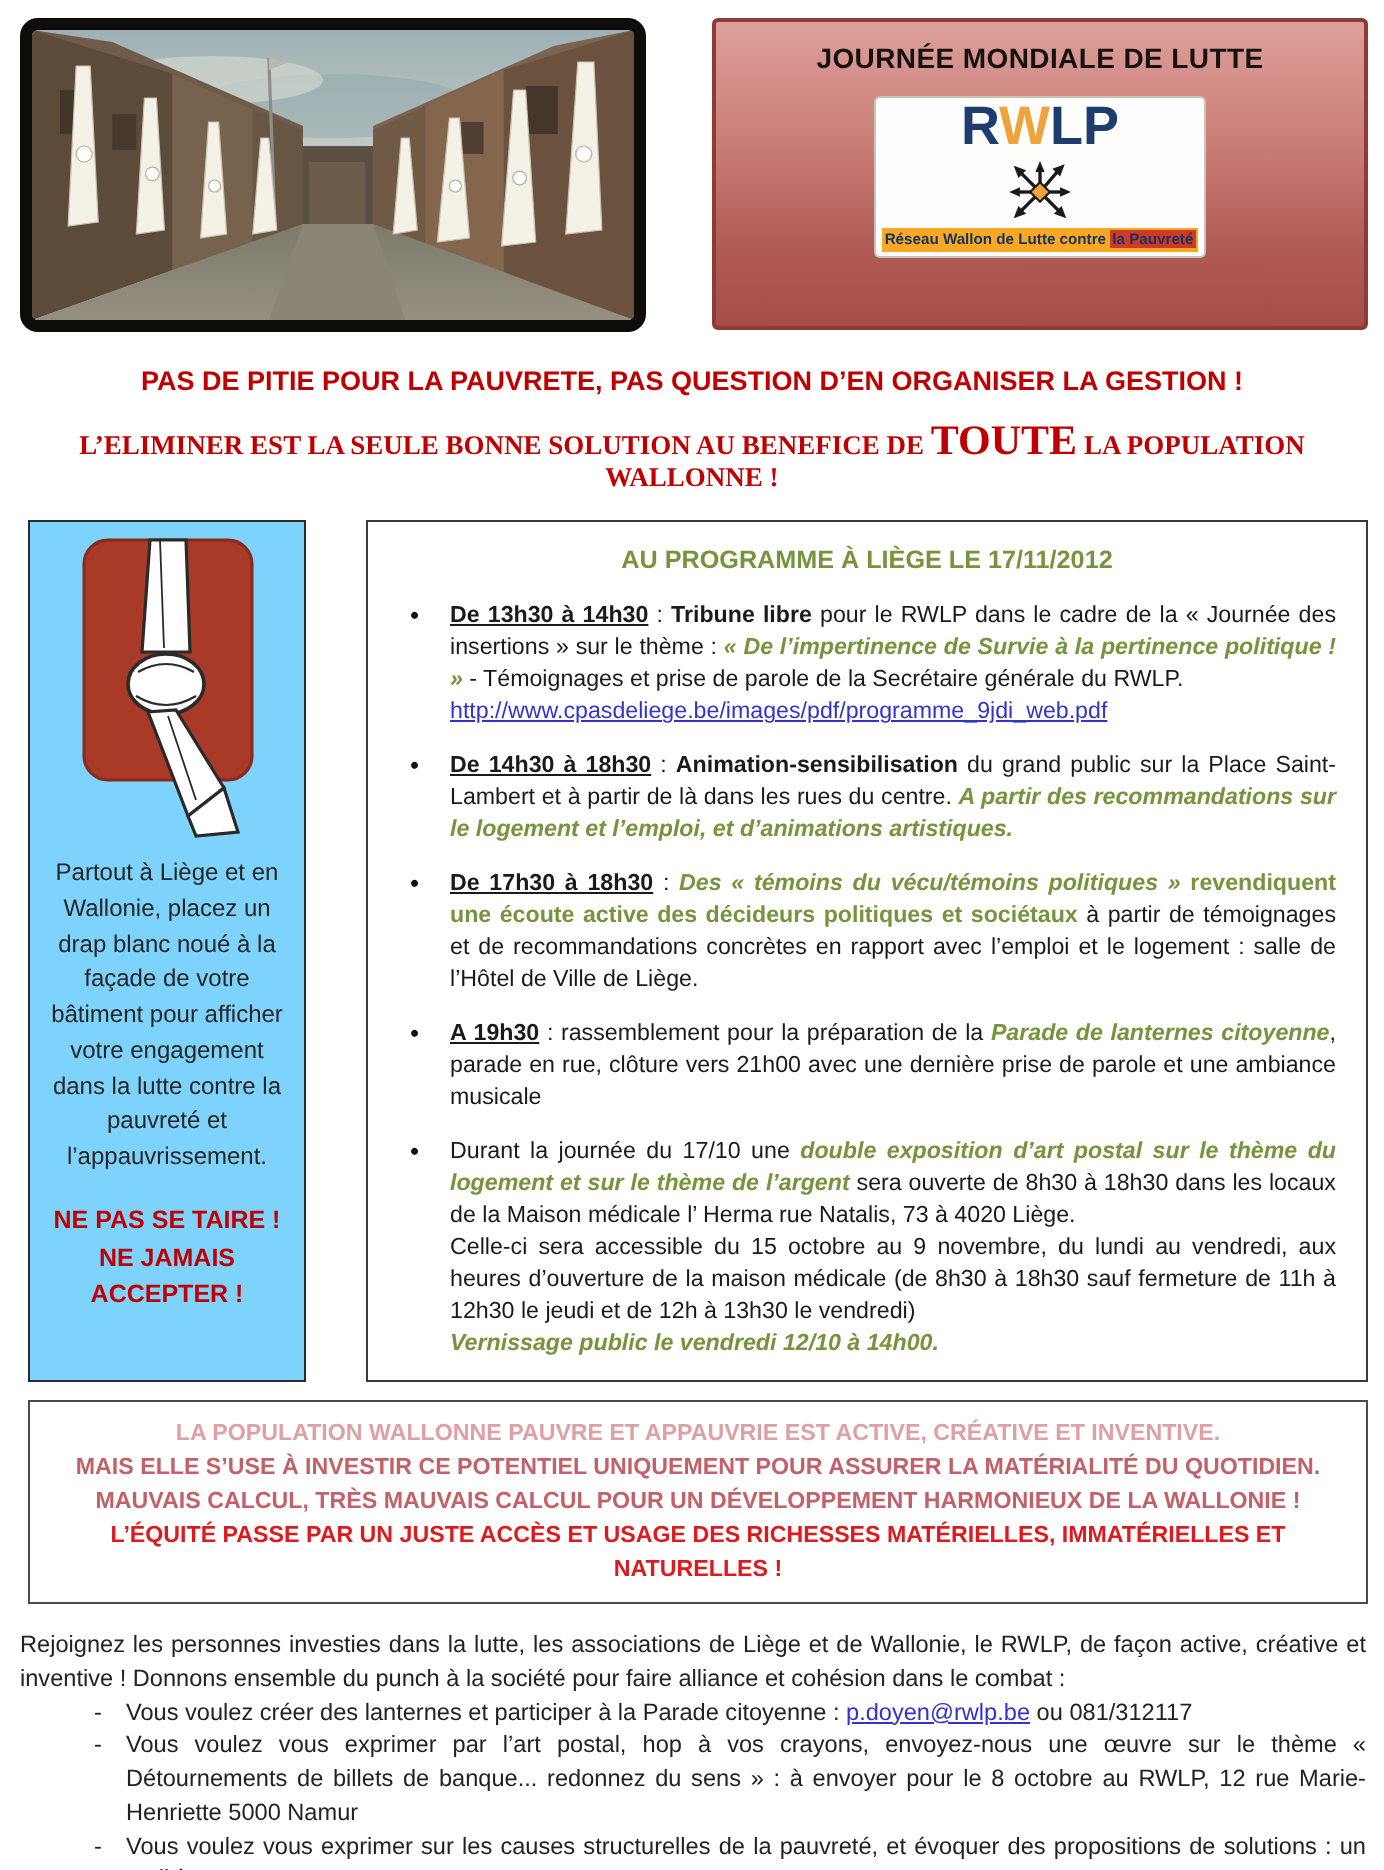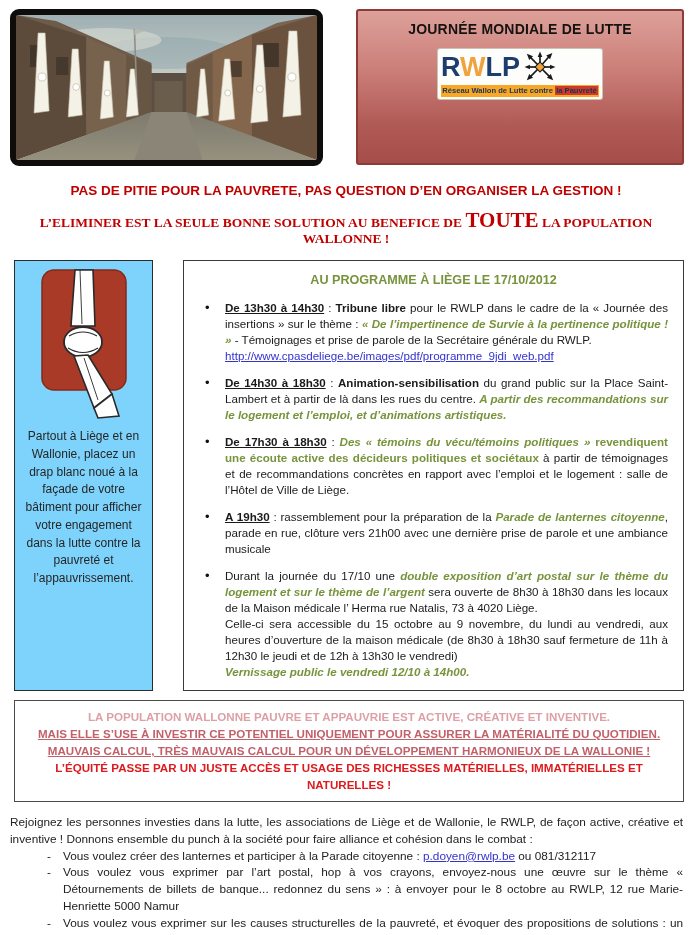--- a/index.html
+++ b/index.html
@@ -16,21 +16,21 @@
   .photo-frame svg{display:block;width:100%;height:100%;}
   .header-box{
     width:328px;height:156px;box-sizing:border-box;flex:none;
     border:2px solid #8e3a37;border-radius:3px;
     background:linear-gradient(180deg,#dda09a 0%,#cc7f79 38%,#b05a55 75%,#a44d49 100%);
     text-align:center;padding-top:9px;
   }
   .header-title{font-weight:bold;font-size:14px;line-height:1.3;color:#151210;letter-spacing:.2px;}
   .header-date{font-weight:bold;font-size:14px;color:#151210;margin-top:13px;letter-spacing:.2px;}
   .logo{width:158px;margin:11px auto 0;background:#fdfdfb;border-radius:2px;padding:1px 3px 2px;box-shadow:0 0 0 1px #c9c4b8;}
-  .logo-top{display:flex;align-items:center;justify-content:flex-start;gap:2px;}
+  .logo-top{display:flex;align-items:center;justify-content:flex-start;gap:2px;flex-direction:column;}
   .logo-letters{font-weight:900;font-size:27px;line-height:1;color:#1d3d6e;letter-spacing:0;}
   .logo-letters .lw{color:#f0a33c;}
   .logo-star{flex:none;}
   .logo-strip{background:#f9a825;margin-top:1px;white-space:nowrap;font-size:7.6px;font-weight:bold;color:#17335f;padding:1px 1px 1.5px;}
   .logo-strip .pv{background:#ce3a26;color:#17335f;padding:0 1px;}
   
   .headline1{margin-top:17px;text-align:center;font-weight:bold;font-size:13.5px;color:#c00000;}
   .headline2{margin-top:12px;text-align:center;font-weight:bold;font-size:13.5px;color:#c00000;font-family:Liberation Serif, serif;}
   .headline2 .big{font-size:21px;line-height:1;}
   
@@ -54,21 +54,21 @@
   .i{font-style:italic;}
   .u{text-decoration:underline;}
   .g{color:#77933c;font-weight:bold;}
   .lnk{color:#3333cc;text-decoration:underline;font-weight:normal;cursor:pointer;}
   
   .statement-box{
     margin:9px 8px 0 14px;border:1px solid #4a4a4a;background:#fff;
     padding:7px 4px 8px;text-align:center;font-weight:bold;font-size:11.6px;line-height:1.47;
   }
   .tone-light{color:#dca0a6;}
-  .tone-mid{color:#c2616a;text-decoration:underline;}
+  .tone-mid{color:#c2616a;}
   .tone-strong{color:#dd1a1d;}
   
   .outro{margin:12px 9px 0 10px;font-size:11.8px;color:#222;}
   .outro-intro{text-align:justify;line-height:1.42;}
   .outro-item{position:relative;padding-left:53px;text-align:justify;line-height:1.42;}
   .outro-item .dash{position:absolute;left:37px;top:0;}
 </style>
 </head>
 <body>
 
@@ -187,24 +187,25 @@
         <rect x="6" y="2" width="84" height="120" rx="12" fill="#a93a27" stroke="#88291a" stroke-width="1.5"></rect>
         <polygon points="39,2 57,2 59,58 35,58" fill="#ffffff" stroke="#2a2a2a" stroke-width="1.6"></polygon>
         <path d="M44,2 L46,56" stroke="#2a2a2a" stroke-width=".9" fill="none"></path>
         <ellipse cx="47" cy="74" rx="19" ry="15" fill="#ffffff" stroke="#2a2a2a" stroke-width="1.8"></ellipse>
         <path d="M33,68 q14,-8 28,0 M32,80 q15,9 30,0" stroke="#2a2a2a" stroke-width="1.1" fill="none"></path>
         <polygon points="52,87 76,126 58,140 38,88" fill="#ffffff" stroke="#2a2a2a" stroke-width="1.6"></polygon>
         <polygon points="58,140 76,126 83,148 62,150" fill="#ffffff" stroke="#2a2a2a" stroke-width="1.6"></polygon>
         <path d="M48,90 L62,132" stroke="#2a2a2a" stroke-width=".9" fill="none"></path>
       </svg>
       <div class="side-text">Partout à Liège et en Wallonie, placez un drap blanc noué à la façade de votre bâtiment pour afficher votre engagement dans la lutte contre la pauvreté et l’appauvrissement.</div>
+      <div class="side-cta">NE PAS SE TAIRE ! NE JAMAIS ACCEPTER !</div>
     </div>
 
     <div class="program-box">
-      <div class="program-heading">AU PROGRAMME À LIÈGE  LE 17/10/2012</div>
+      <div class="program-heading">AU PROGRAMME À LIÈGE  LE 17/11/2012</div>
       <div class="program-item"><span class="dot">•</span><span><span class="b u">De 13h30 à 14h30</span><span> : </span><span class="b">Tribune libre</span><span> pour le RWLP dans le cadre de la « Journée des insertions »  sur le thème : </span><span class="g i">« De l’impertinence de Survie à la pertinence politique ! »</span><span> - Témoignages et prise de parole de la Secrétaire générale du RWLP.</span><br><a class="lnk" href="#">http://www.cpasdeliege.be/images/pdf/programme_9jdi_web.pdf</a></span></div>
       <div class="program-item"><span class="dot">•</span><span><span class="b u">De 14h30 à 18h30</span><span> : </span><span class="b">Animation-sensibilisation</span><span> du grand public sur la Place Saint-Lambert et à partir de là dans les rues du centre. </span><span class="g i">A partir des recommandations sur le logement et l’emploi, et d’animations artistiques.</span></span></div>
       <div class="program-item"><span class="dot">•</span><span><span class="b u">De 17h30 à 18h30</span><span> : </span><span class="g i">Des « témoins du vécu/témoins politiques »</span><span class="g"> revendiquent une écoute active des décideurs politiques et sociétaux</span><span> à partir de témoignages et de recommandations concrètes en rapport avec l’emploi et le logement : salle de l’Hôtel de Ville de Liège.</span></span></div>
       <div class="program-item"><span class="dot">•</span><span><span class="b u">A 19h30</span><span> : rassemblement pour la préparation de la </span><span class="g i">Parade de lanternes citoyenne</span><span>, parade en rue, clôture vers 21h00 avec une dernière prise de parole et une ambiance musicale</span></span></div>
       <div class="program-item"><span class="dot">•</span><span><span>Durant la journée du 17/10 une </span><span class="g i">double exposition d’art postal sur le thème du logement et sur le thème de l’argent</span><span> sera ouverte de 8h30 à 18h30 dans les locaux de la Maison médicale l’ Herma rue Natalis, 73 à 4020 Liège.</span><br><span>Celle-ci sera accessible du 15 octobre au 9 novembre, du lundi au vendredi, aux heures d’ouverture de la maison médicale (de 8h30 à 18h30 sauf fermeture de 11h à 12h30 le jeudi et de 12h à 13h30 le vendredi)</span><br><span class="g i">Vernissage public le vendredi 12/10 à 14h00.</span></span></div>
     </div>
   </div>
 
   <div class="statement-box">
     <div class="tone-light">LA POPULATION WALLONNE PAUVRE ET APPAUVRIE EST ACTIVE, CRÉATIVE ET INVENTIVE.</div>

